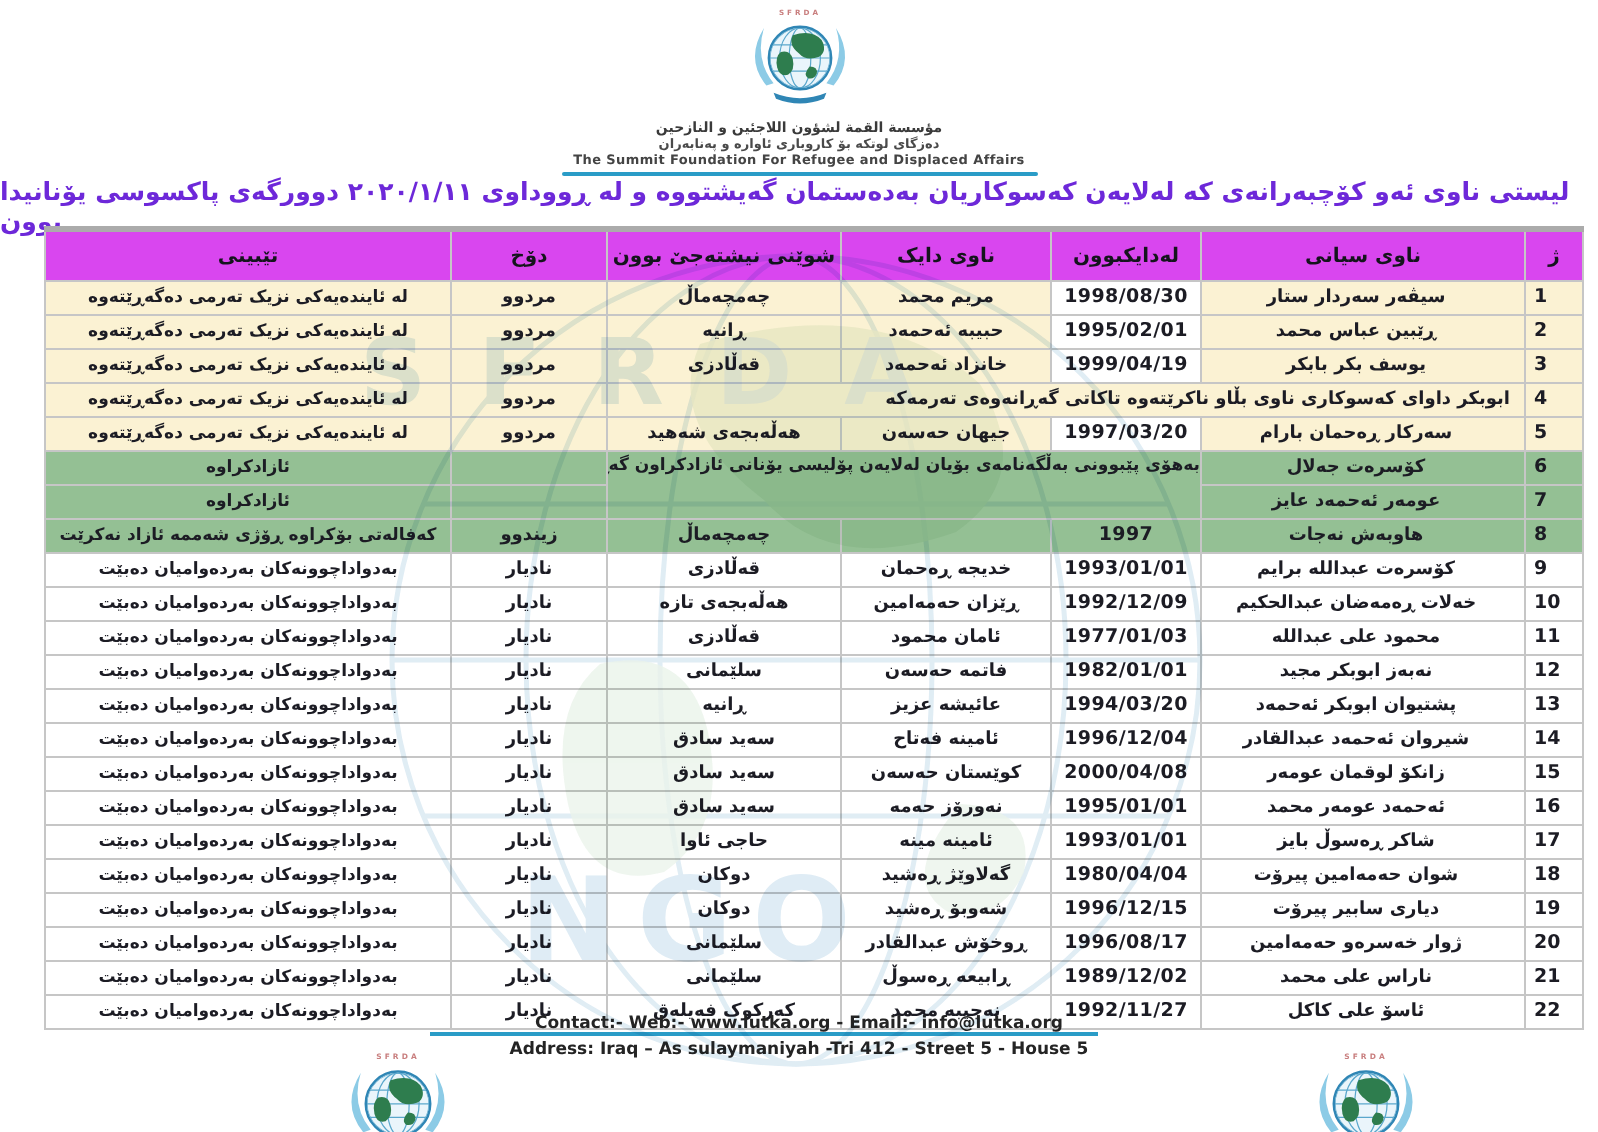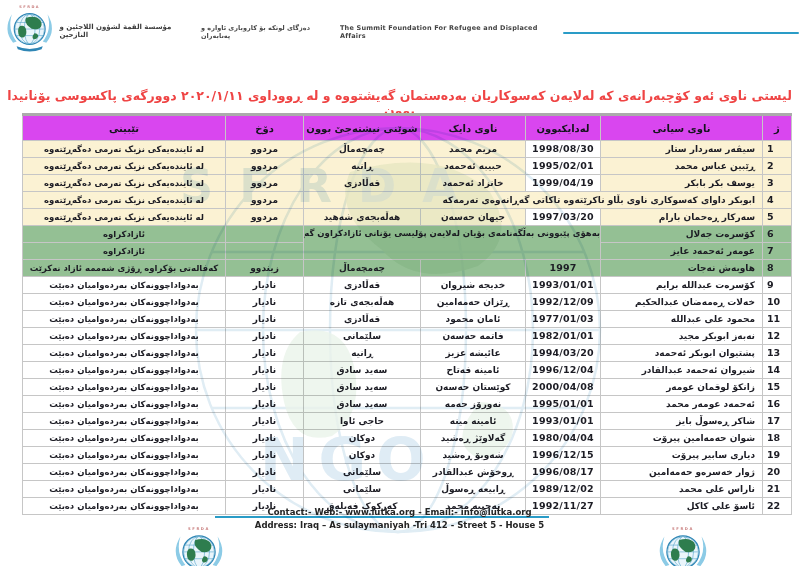--- a/index.html
+++ b/index.html
@@ -6,39 +6,39 @@
     --accent-teal:#2a9cc7; --row-cream:#fbf2d3; --row-green:#94c094;
     --border-grey:#c6c6c6; --text-dark:#1c1c24; --wm-blue:#b9d6e8;
   }
   *{box-sizing:border-box; margin:0; padding:0;}
   html,body{width:799px; height:566px; overflow:hidden;}
   body{
     position:relative; background:#ffffff;
     font-family:"DejaVu Sans", sans-serif; color:var(--text-dark);
   }
   
-  .logo-top{position:absolute; top:2px; left:0; right:0; display:flex; flex-direction:row; align-items:center; z-index:2;}
+  .logo-top{position:absolute; top:2px; left:0; right:0; display:flex; flex-direction:column; align-items:center; z-index:2;}
   .logo-top .globe{width:60px; height:60px;}
   .logo-line-ar{font-size:7px; font-weight:bold; color:#3a3a3a; margin-top:-2px;}
   .logo-line-ku{font-size:6.5px; font-weight:bold; color:#4a4a4a;}
   .logo-line-en{font-size:6.5px; font-weight:bold; color:#444; letter-spacing:.2px;}
   .logo-rule{width:238px; height:2px; background:var(--accent-teal); margin-top:2px; border-radius:1px;}
   
-  .doc-title{position:absolute; top:88px; left:0; right:0; text-align:center;
-    font-size:12.5px; font-weight:bold; direction:rtl; color:#ef4444; z-index:2;}
+  .doc-title{position:absolute; top:88px; left:0; right:0; text-align:left;
+    font-size:12.5px; font-weight:bold; direction:rtl; color:#6d28d9; z-index:2;}
   
   .tbl-wrap{position:absolute; left:22px; top:113px; width:769px; z-index:3;}
   table{border-collapse:collapse; table-layout:fixed; width:769px; direction:rtl;}
   th,td{border:1px solid var(--border-grey); overflow:hidden; white-space:nowrap;}
   thead tr{height:26px; border-top:3px solid #ababab;}
   thead th{background:#d946ef; font-size:10px; font-weight:bold; text-align:center; color:#14141c;}
   tbody tr{height:17px;}
   tbody td{font-size:9px; font-weight:bold; text-align:center; line-height:16px; color:var(--text-dark); background:#fff;}
   td.c-no{text-align:left; padding-left:4px; font-size:9.5px;}
-  td.c-name{text-align:right; padding-right:7px;}
+  td.c-name{text-align:center; padding-right:7px;}
   td.c-birth{font-size:9.5px; letter-spacing:.2px;}
   td.c-note{font-size:8.5px;}
   td.c-merged{font-size:8.5px; vertical-align:top; line-height:15px;}
   td.c-span{text-align:right; padding-right:7px;}
   tr.band-cream td{background:var(--row-cream);margin-left:28px;}
   tr.band-cream td.c-birth{background:#ffffff;}
   tr.band-green td{background:var(--row-green);}
   
   .watermark{position:absolute; left:120px; top:112px; width:560px; height:446px;
     z-index:6; pointer-events:none; mix-blend-mode:multiply; opacity:.55;}
@@ -170,21 +170,21 @@
           <td class="c-birth">1997</td>
           <td class="c-mother"></td>
           <td class="c-res">چەمچەماڵ</td>
           <td class="c-status">زیندوو</td>
           <td class="c-note">کەفالەتی بۆکراوە ڕۆژی شەممە ئازاد نەکرێت</td>
         </tr>
         <tr class="band-white">
           <td class="c-no">9</td>
           <td class="c-name">کۆسرەت عبدالله برایم</td>
           <td class="c-birth">1993/01/01</td>
-          <td class="c-mother">خدیجە شیروان</td>
+          <td class="c-mother">خدیجە ڕەحمان</td>
           <td class="c-res">قەڵادزی</td>
           <td class="c-status">نادیار</td>
           <td class="c-note">بەدواداچوونەکان بەردەوامیان دەبێت</td>
         </tr>
         <tr class="band-white">
           <td class="c-no">10</td>
           <td class="c-name">خەلات ڕەمەضان عبدالحکیم</td>
           <td class="c-birth">1992/12/09</td>
           <td class="c-mother">ڕێزان حەمەامین</td>
           <td class="c-res">هەڵەبجەی تازە</td>

